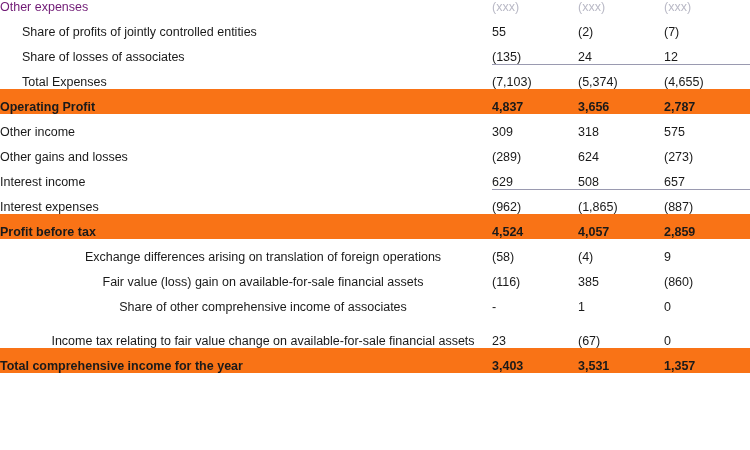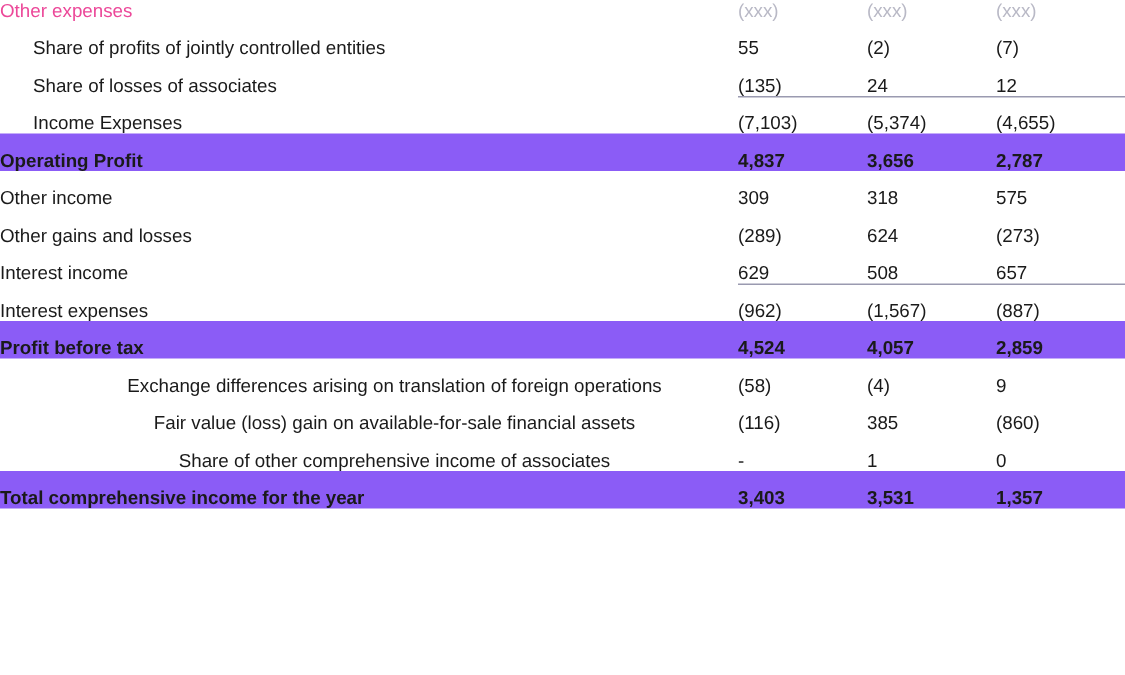--- a/index.html
+++ b/index.html
@@ -45,32 +45,32 @@
     height: 25px;
     margin-left: 34px;
   }
   .row td {
     height: 25px;
   }
   .indent1 .c-label { padding-left: 22px; }
   .indent2 .c-label { padding-left: 34px; text-align: center; }
   .bold .c-label, .bold .c-num { font-weight: bold; }
   .shade td {
-    background: #8b5cf6;
+    background: #f97316;
   }
   .numline .c-num {
     border-top: 1px solid #9a9ab0;
   }
   .thickunder .c-num {
     border-bottom: 3px solid #8a8aa5;
   }
   .clip-row td {
     height: 14px;
     overflow: hidden;
-    color: #ec4899;
+    color: #701a75;
   }
   .clip-row .c-num {
     color: #b9b9c6;
   }
   .wrap .c-label {
     line-height: 1.15;
     padding-top: 1px;
     font-size: 12.5px;
   }
   .tall { height: 34px; }
@@ -99,21 +99,21 @@
       </tr>
 
       <tr class="row indent1">
         <td class="c-label">Share of losses of associates</td>
         <td class="c-num">(135)</td>
         <td class="c-num">24</td>
         <td class="c-num">12</td>
       </tr>
 
       <tr class="row indent1 numline">
-        <td class="c-label">Income Expenses</td>
+        <td class="c-label">Total Expenses</td>
         <td class="c-num">(7,103)</td>
         <td class="c-num">(5,374)</td>
         <td class="c-num">(4,655)</td>
       </tr>
 
       <tr class="row bold shade">
         <td class="c-label">Operating Profit</td>
         <td class="c-num">4,837</td>
         <td class="c-num">3,656</td>
         <td class="c-num">2,787</td>
@@ -136,21 +136,21 @@
       <tr class="row">
         <td class="c-label">Interest income</td>
         <td class="c-num">629</td>
         <td class="c-num">508</td>
         <td class="c-num">657</td>
       </tr>
 
       <tr class="row numline">
         <td class="c-label">Interest expenses</td>
         <td class="c-num">(962)</td>
-        <td class="c-num">(1,567)</td>
+        <td class="c-num">(1,865)</td>
         <td class="c-num">(887)</td>
       </tr>
 
       <tr class="row bold shade">
         <td class="c-label">Profit before tax</td>
         <td class="c-num">4,524</td>
         <td class="c-num">4,057</td>
         <td class="c-num">2,859</td>
       </tr>
 
@@ -171,20 +171,26 @@
         <td class="c-num">(860)</td>
       </tr>
 
       <tr class="row indent2">
         <td class="c-label">Share of other comprehensive income of associates</td>
         <td class="c-num">-</td>
         <td class="c-num">1</td>
         <td class="c-num">0</td>
       </tr>
 
+      <tr class="row indent2 wrap tall">
+        <td class="c-label">Income tax relating to fair value change on available-for-sale financial assets</td>
+        <td class="c-num">23</td>
+        <td class="c-num">(67)</td>
+        <td class="c-num">0</td>
+      </tr>
 
 
       <tr class="row bold shade">
         <td class="c-label">Total comprehensive income for the year</td>
         <td class="c-num">3,403</td>
         <td class="c-num">3,531</td>
         <td class="c-num">1,357</td>
       </tr>
 
     </tbody>

